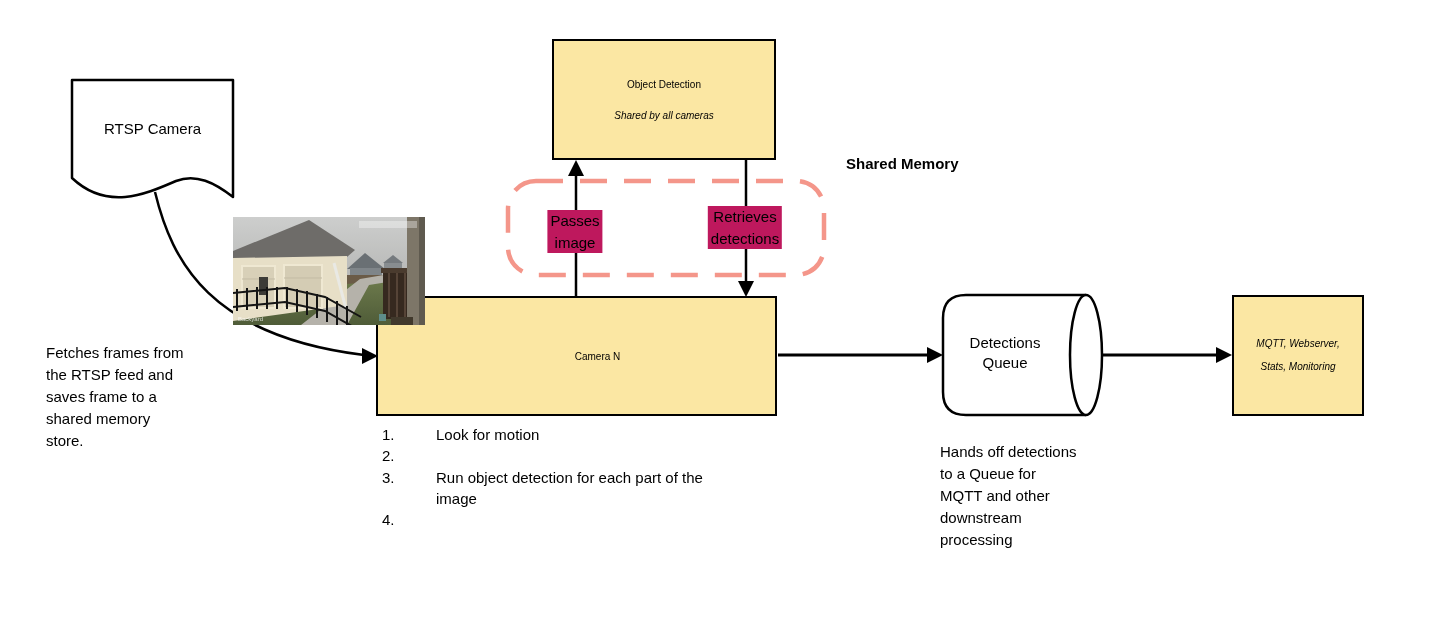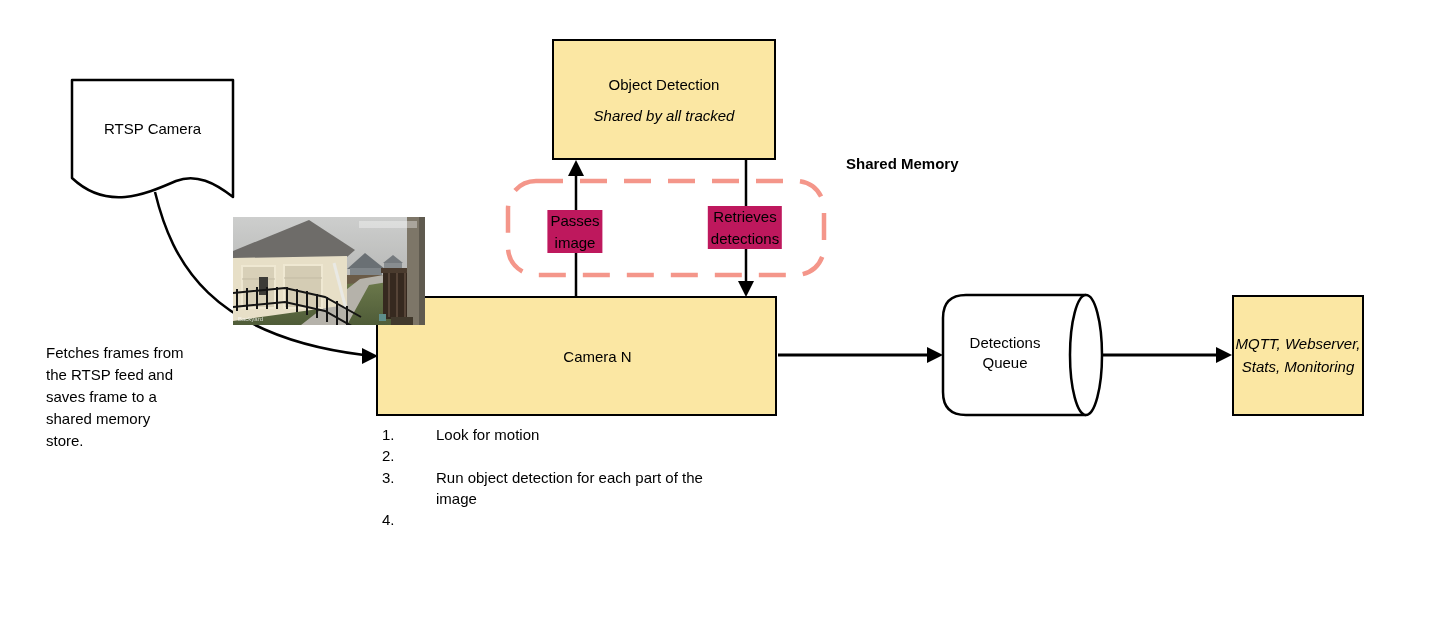--- a/index.html
+++ b/index.html
@@ -4,21 +4,21 @@
 <style>
   html,body{margin:0;padding:0;background:#ffffff;}
   .canvas{
     position:relative;width:1448px;height:625px;background:#fff;overflow:hidden;
     font-family:"Liberation Sans", sans-serif;color:#000;
   }
   .layer{position:absolute;left:0;top:0;}
   .node{
     position:absolute;box-sizing:border-box;border:2px solid #000;
     display:flex;flex-direction:column;align-items:center;justify-content:center;
-    text-align:center;font-size:15px;line-height:21px;gap:10px;
+    text-align:center;font-size:10px;line-height:21px;gap:10px;
   }
   .yellow{background:#FBE7A3;}
   .txt{position:absolute;font-size:15px;white-space:pre-line;}
   .arrow-label{
     position:absolute;transform:translateX(-50%);text-align:center;
     background:#be185d;font-size:15px;line-height:21.5px;white-space:pre-line;padding:0 3px;
   }
   .italic{font-style:italic;}
   .bold{font-weight:bold;}
   .steps{position:absolute;left:382px;top:424px;font-size:15px;line-height:21.3px;}
@@ -64,21 +64,21 @@
   <div class="txt" style="left:72px;top:80px;width:161px;height:96px;display:flex;align-items:center;justify-content:center;">RTSP Camera</div>
 
   <div class="txt" style="left:46px;top:342px;width:190px;line-height:22px;">Fetches frames from
 the RTSP feed and
 saves frame to a
 shared memory
 store.</div>
 
   <div class="node yellow" style="left:552px;top:39px;width:224px;height:121px;">
     <div>Object Detection</div>
-    <div class="italic">Shared by all tracked</div>
+    <div class="italic">Shared by all cameras</div>
   </div>
 
   <div class="txt" style="left:846px;top:131px;width:215px;line-height:21.5px;">
     <span class="bold" style="display:block;">Shared Memory</span>
   </div>
 
   <div class="node yellow" style="left:376px;top:296px;width:401px;height:120px;padding-left:42px;">
     <div>Camera N</div>
   </div>
 
@@ -179,19 +179,24 @@
 image</span>
     </div>
     <div class="step">
       <span class="num">4.</span>
     </div>
   </div>
 
   <div class="txt" style="left:1005px;top:333px;transform:translateX(-50%);text-align:center;line-height:20px;">Detections
 Queue</div>
 
+  <div class="txt" style="left:940px;top:441px;width:180px;line-height:22px;">Hands off detections
+to a Queue for
+MQTT and other
+downstream
+processing</div>
 
   <div class="node yellow" style="left:1232px;top:295px;width:132px;height:121px;line-height:22.5px;font-style:italic;">
     <div style="white-space:pre-line;">MQTT, Webserver,
 Stats, Monitoring</div>
   </div>
 
 </div>
 
 </body></html>

